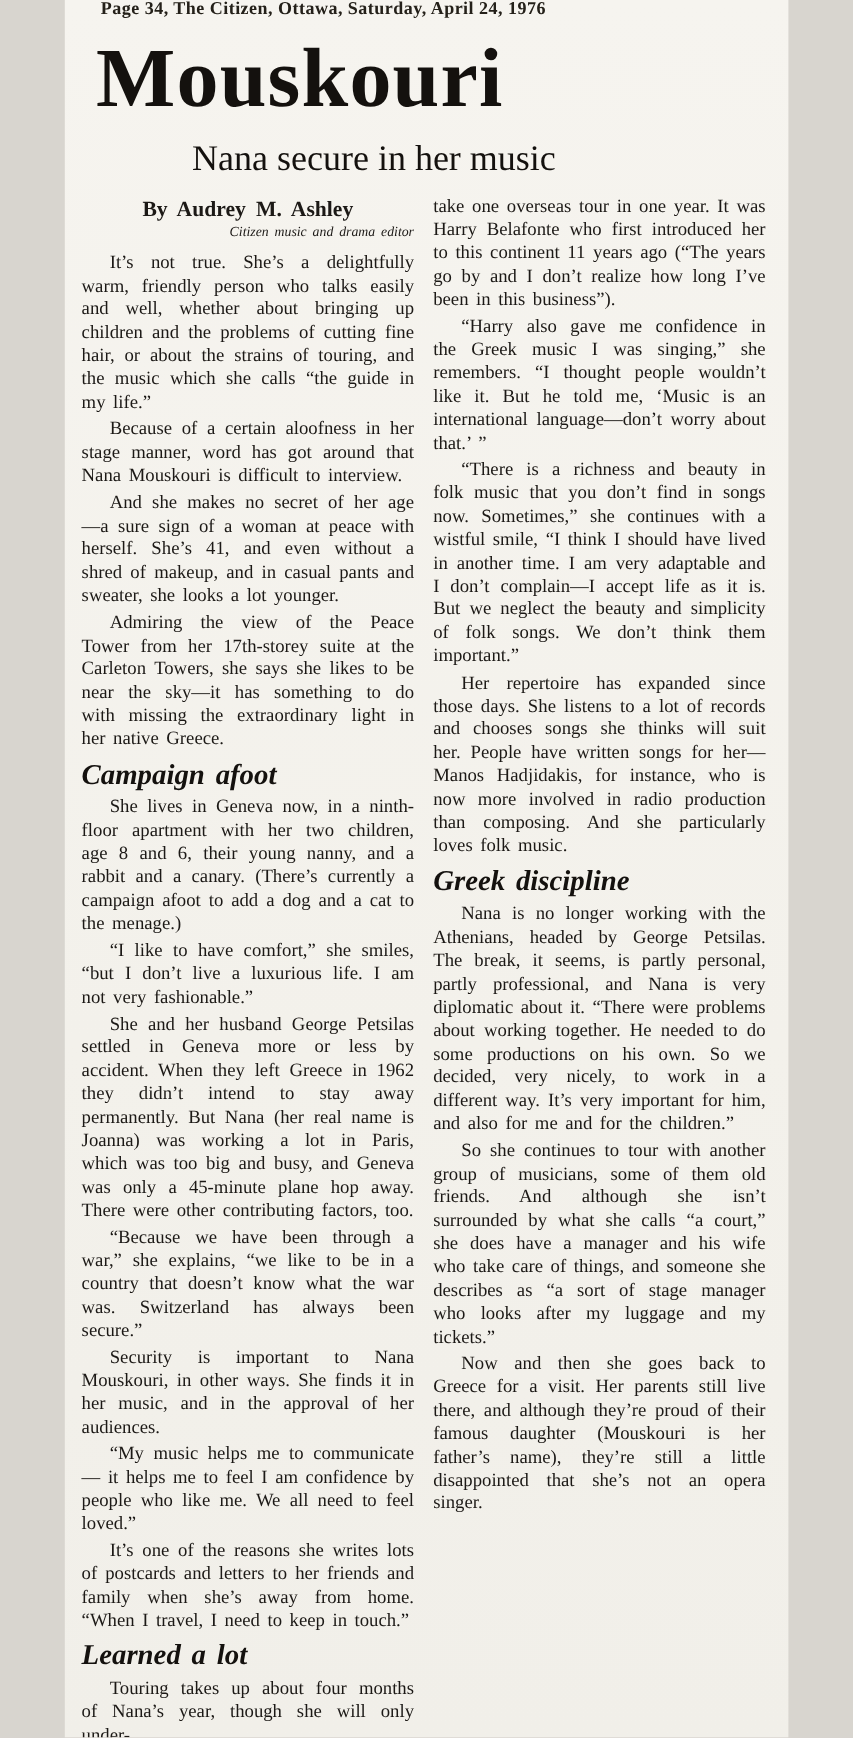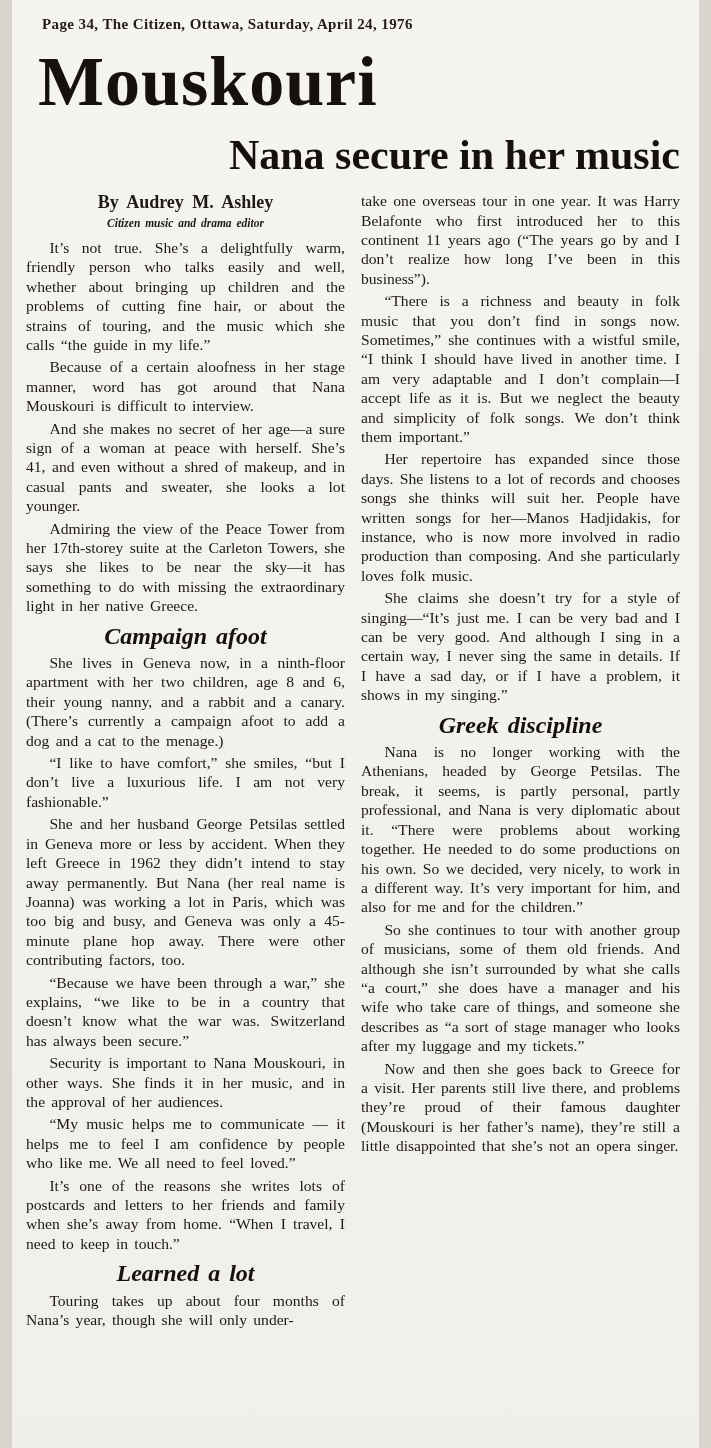--- a/index.html
+++ b/index.html
@@ -1,22 +1,22 @@
 <!DOCTYPE html>
 <html><head>
 <meta charset="utf-8">
 <style>
   html, body { margin: 0; padding: 0; background: #d8d5cf; }
   .page {
     position: relative;
-    width: 687px;
+    width: 603px;
     height: 1448px;
     margin: 0 auto;
     box-sizing: border-box;
-    padding: 16px 19px 10px 14px;
+    padding: 0 19px 10px 14px;
     background: linear-gradient(180deg, #f6f4ef 0%, #f3f1eb 60%, #f1efe9 100%);
     color: #1c1916;
     font-family: "Liberation Serif", "DejaVu Serif", serif;
     overflow: hidden;
   }
   .masthead {
     margin-left: 16px;
     font-size: 15px;
     font-weight: 700;
     letter-spacing: 0.4px;
@@ -26,24 +26,24 @@
     margin: 14px 0 0 12px;
     font-size: 70px;
     line-height: 1.0;
     font-weight: 700;
     letter-spacing: 1px;
     color: #14110e;
   }
   .subheadline {
     margin: 16px 0 0 0;
     padding-left: 92px;
-    text-align: right;
-    font-size: 42px;
+    text-align: left;
+    font-size: 30px;
     line-height: 1.05;
-    font-weight: 700;
+    font-weight: 400;
     color: #14110e;
   }
   .columns {
     display: flex;
     gap: 16px;
     margin-top: 14px;
   }
   .col {
     flex: 1;
     min-width: 0;
@@ -53,34 +53,34 @@
     text-align: justify;
   }
   .byline {
     text-align: center;
     font-weight: 700;
     font-size: 18px;
     word-spacing: 4px;
     margin: 2px 0 0 0;
   }
   .byline-role {
-    text-align: center;
-    font-weight: 700;
+    text-align: right;
+    font-weight: 400;
     font-style: italic;
     font-size: 11.5px;
     word-spacing: 2px;
     margin: 1px 0 5px 0;
   }
   .para { margin: 0 0 3px 0; }
   .para.indent { text-indent: 1.5em; }
   .crosshead {
     font-size: 24px;
     font-style: italic;
     font-weight: 700;
-    text-align: center;
+    text-align: left;
     word-spacing: 3px;
     margin: 11px 0 7px 0;
     color: #14110e;
   }
 </style>
 </head>
 <body>
 
 <div class="page">
 
@@ -107,23 +107,23 @@
       <p class="para indent">“Because we have been through a war,” she explains, “we like to be in a country that doesn’t know what the war was. Switzerland has always been secure.”</p>
       <p class="para indent">Security is important to Nana Mouskouri, in other ways. She finds it in her music, and in the approval of her audiences.</p>
       <p class="para indent">“My music helps me to communicate — it helps me to feel I am confidence by people who like me. We all need to feel loved.”</p>
       <p class="para indent">It’s one of the reasons she writes lots of postcards and letters to her friends and family when she’s away from home. “When I travel, I need to keep in touch.”</p>
       <h3 class="crosshead">Learned a lot</h3>
       <p class="para indent">Touring takes up about four months of Nana’s year, though she will only under-</p>
     </div>
 
     <div class="col">
       <p class="para">take one overseas tour in one year. It was Harry Belafonte who first introduced her to this continent 11 years ago (“The years go by and I don’t realize how long I’ve been in this business”).</p>
+      <p class="para indent">“Harry also gave me confidence in the Greek music I was singing,” she remembers. “I thought people wouldn’t like it. But he told me, ‘Music is an international language—don’t worry about that.’ ”</p>
       <p class="para indent">“There is a richness and beauty in folk music that you don’t find in songs now. Sometimes,” she continues with a wistful smile, “I think I should have lived in another time. I am very adaptable and I don’t complain—I accept life as it is. But we neglect the beauty and simplicity of folk songs. We don’t think them important.”</p>
       <p class="para indent">Her repertoire has expanded since those days. She listens to a lot of records and chooses songs she thinks will suit her. People have written songs for her—Manos Hadjidakis, for instance, who is now more involved in radio production than composing. And she particularly loves folk music.</p>
-      <p class="para indent">She claims she doesn’t try for a style of singing—“It’s just me. I can be very bad and I can be very good. And although I sing in a certain way, I never sing the same in details. If I have a sad day, or if I have a problem, it shows in my singing.”</p>
       <h3 class="crosshead">Greek discipline</h3>
       <p class="para indent">Nana is no longer working with the Athenians, headed by George Petsilas. The break, it seems, is partly personal, partly professional, and Nana is very diplomatic about it. “There were problems about working together. He needed to do some productions on his own. So we decided, very nicely, to work in a different way. It’s very important for him, and also for me and for the children.”</p>
       <p class="para indent">So she continues to tour with another group of musicians, some of them old friends. And although she isn’t surrounded by what she calls “a court,” she does have a manager and his wife who take care of things, and someone she describes as “a sort of stage manager who looks after my luggage and my tickets.”</p>
-      <p class="para indent">Now and then she goes back to Greece for a visit. Her parents still live there, and problems they’re proud of their famous daughter (Mouskouri is her father’s name), they’re still a little disappointed that she’s not an opera singer.</p>
+      <p class="para indent">Now and then she goes back to Greece for a visit. Her parents still live there, and although they’re proud of their famous daughter (Mouskouri is her father’s name), they’re still a little disappointed that she’s not an opera singer.</p>
     </div>
 
   </div>
 </div>
 
 </body></html>

